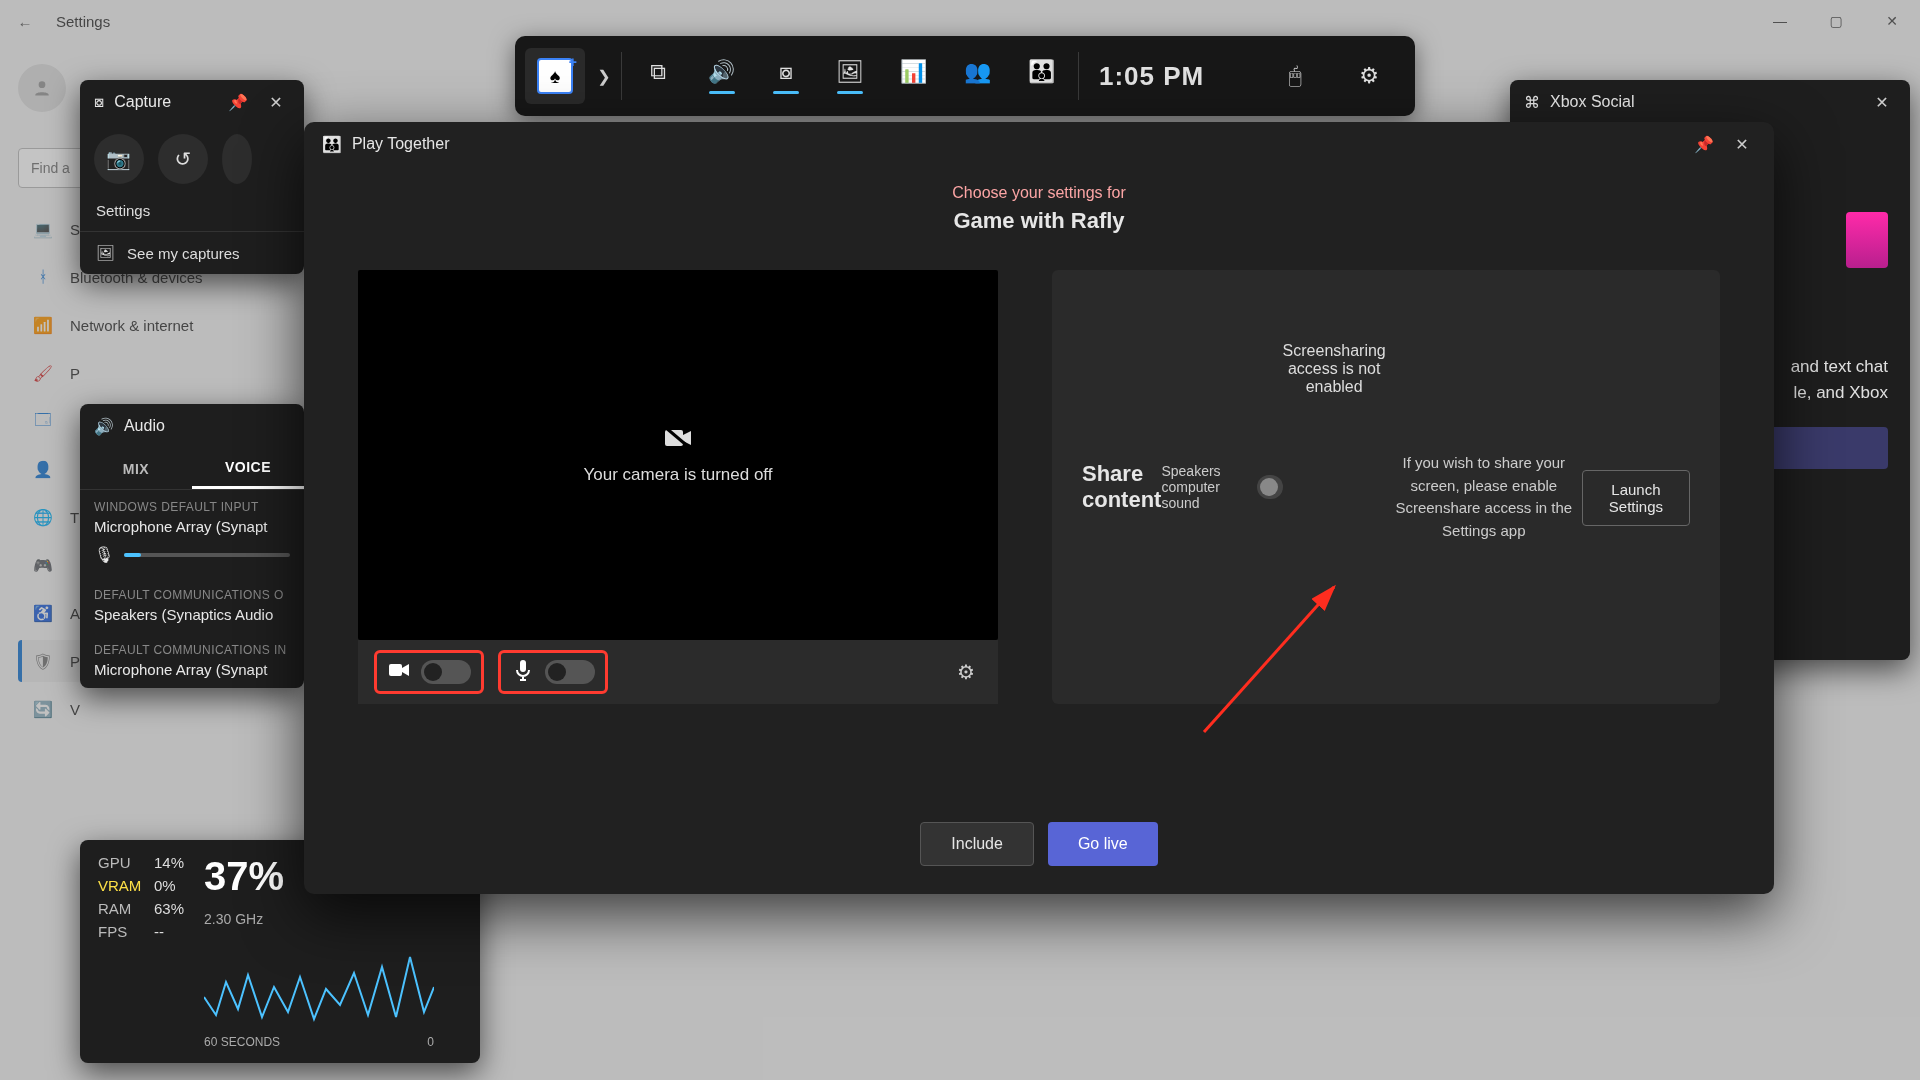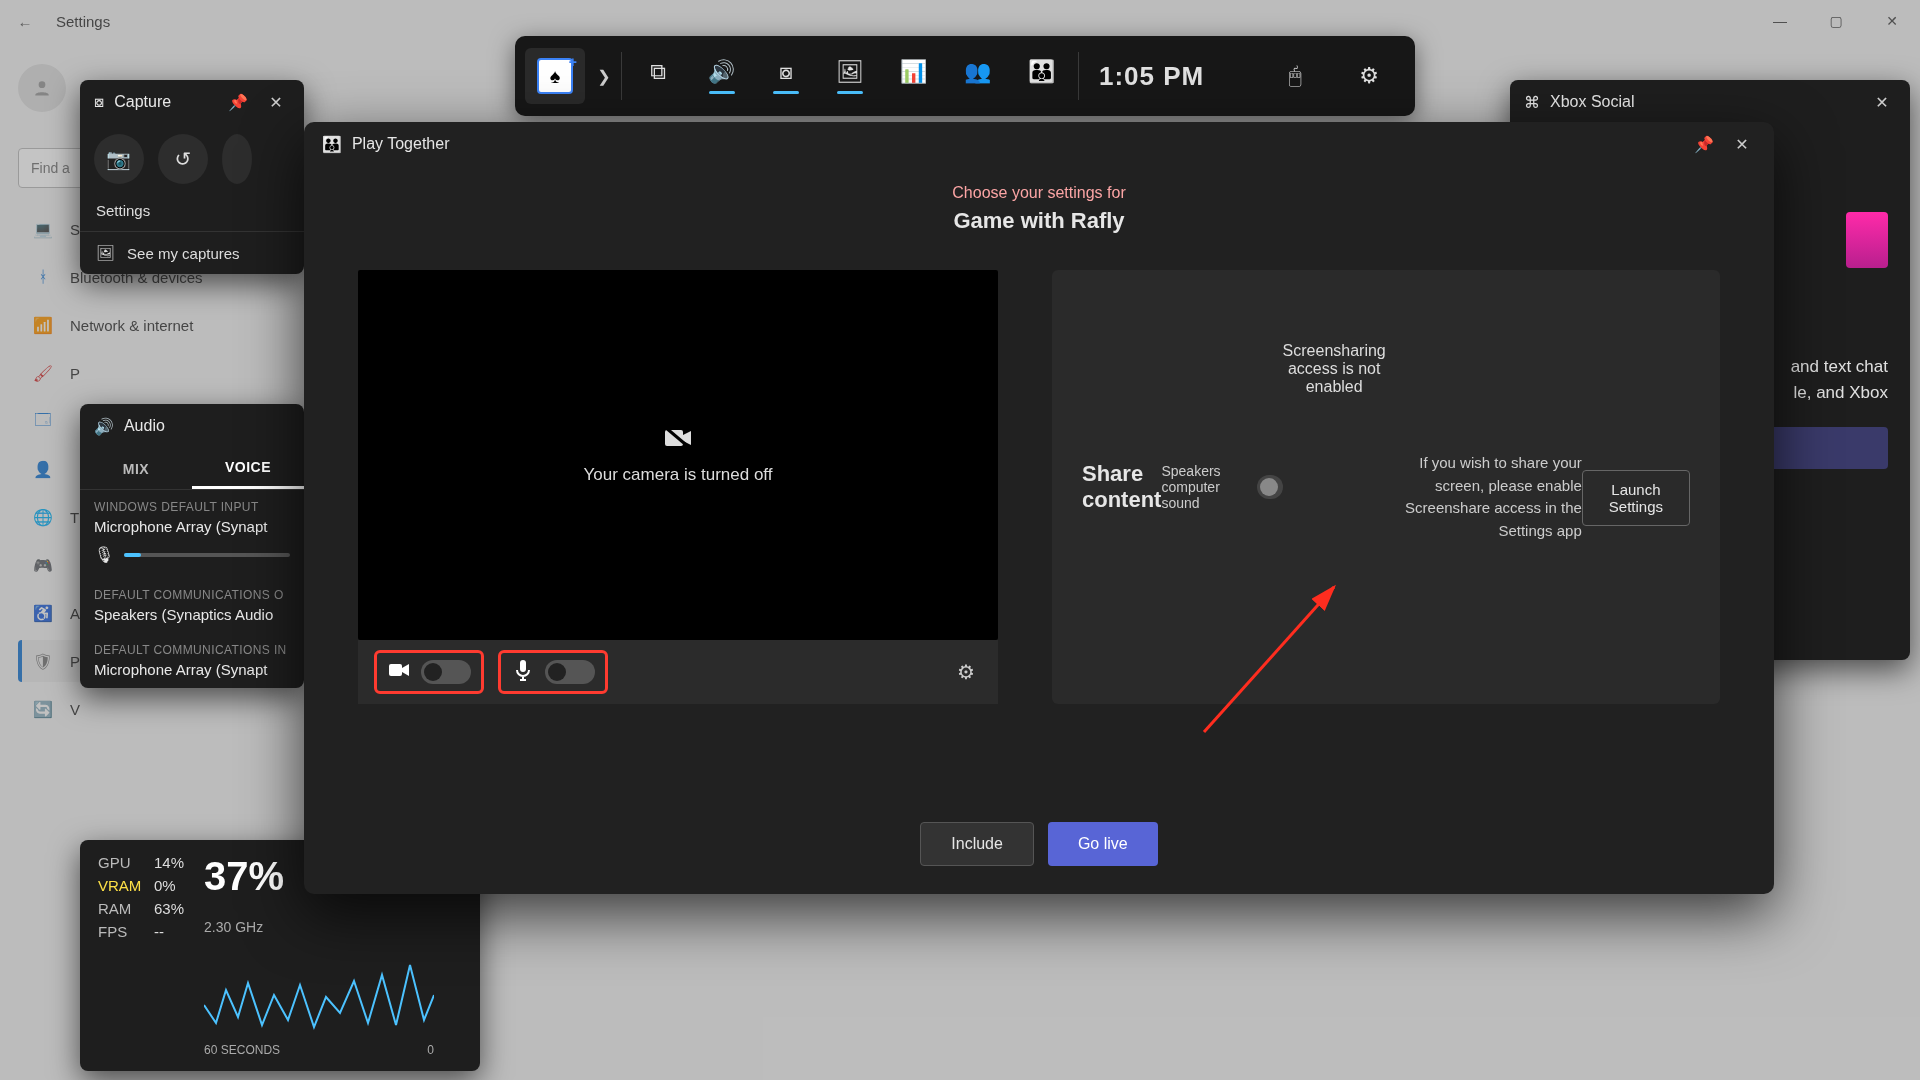--- a/index.html
+++ b/index.html
@@ -54,21 +54,21 @@
   .aud-value { padding:0 14px 10px; font-size:15px; color:#e8e8e8; white-space:nowrap; overflow:hidden; }
   .vol-row { display:flex; align-items:center; gap:10px; padding:0 14px 14px; }
   .vol-track { flex:1; height:4px; background:#555; border-radius:2px; position:relative; }
   .vol-fill { position:absolute; left:0; top:0; bottom:0; width:10%; background:#4cc2ff; border-radius:2px; }
 
   
   .perf-widget { top:840px; left:80px; width:400px; background:#1e1e1e; position:absolute; border-radius:8px; color:#ddd; padding:14px 18px; box-shadow:0 10px 30px rgba(0,0,0,0.6);}
   .perf-rows { display:flex; gap:20px; }
   .perf-stats { display:flex; flex-direction:column; gap:6px; font-size:15px; }
   .perf-big { font-size:40px; font-weight:700; color:#fff; }
-  .perf-sub { font-size:14px; color:#aaa; margin-top:20px;}
+  .perf-sub { font-size:14px; color:#aaa; margin-top:12px;}
   .perf-chart { width:230px; height:100px; }
   .perf-foot { display:flex; justify-content:space-between; font-size:12px; color:#aaa; margin-top:4px;}
 
   
   .social-widget { top:80px; right:10px; width:400px; height:580px; }
   .social-body { padding:88px 22px 0; }
   .pink-box { width:42px; height:56px; background:linear-gradient(#ff2aa9,#b81f8e); border-radius:4px; margin-left:auto; margin-bottom:40px;}
   .social-text { color:#e0e0e0; font-size:17px; line-height:1.5; text-align:left; }
   .social-cta { margin-top:22px; height:42px; background:#3a3a6a; border-radius:4px; }
 
@@ -90,21 +90,21 @@
   .toggle .knob { position:absolute; left:3px; top:3px; width:18px; height:18px; border-radius:50%; background:#222; }
   .cam-bar .spacer { flex:1; }
   .cog-btn { width:32px; height:32px; display:flex; align-items:center; justify-content:center; color:#ccc; font-size:20px; }
 
   .share-col { flex:1; background:#2a2a2a; border-radius:6px; padding:26px 30px; display:flex; flex-direction:row; }
   .share-head { display:flex; align-items:center; }
   .share-head h2 { font-size:22px; font-weight:700; }
   .share-head .spacer { flex:1; }
   .inc-sound { font-size:14px; color:#ccc; margin-right:12px;}
   .share-msg { text-align:center; margin-top:46px; font-size:16px; color:#ddd; }
-  .share-desc { text-align:right; margin-top:20px; font-size:15px; color:#ccc; line-height:1.5; max-width:560px; align-self:center;}
+  .share-desc { text-align:center; margin-top:20px; font-size:15px; color:#ccc; line-height:1.5; max-width:560px; align-self:center;}
   .launch-btn { align-self:center; margin-top:22px; padding:10px 26px; border:1px solid #666; border-radius:4px; background:transparent; color:#e6e6e6; font-size:15px; }
 
   .pt-footer { position:absolute; bottom:28px; left:0; right:0; display:flex; justify-content:center; gap:14px; }
   .btn { height:44px; padding:0 30px; border-radius:4px; font-size:16px; display:flex; align-items:center; justify-content:center; cursor:pointer; }
   .btn-secondary { background:#333; border:1px solid #555; color:#e6e6e6; }
   .btn-primary { background:#5865d6; color:#fff; }
 
   
   .arrow { position:absolute; pointer-events:none; }
 

